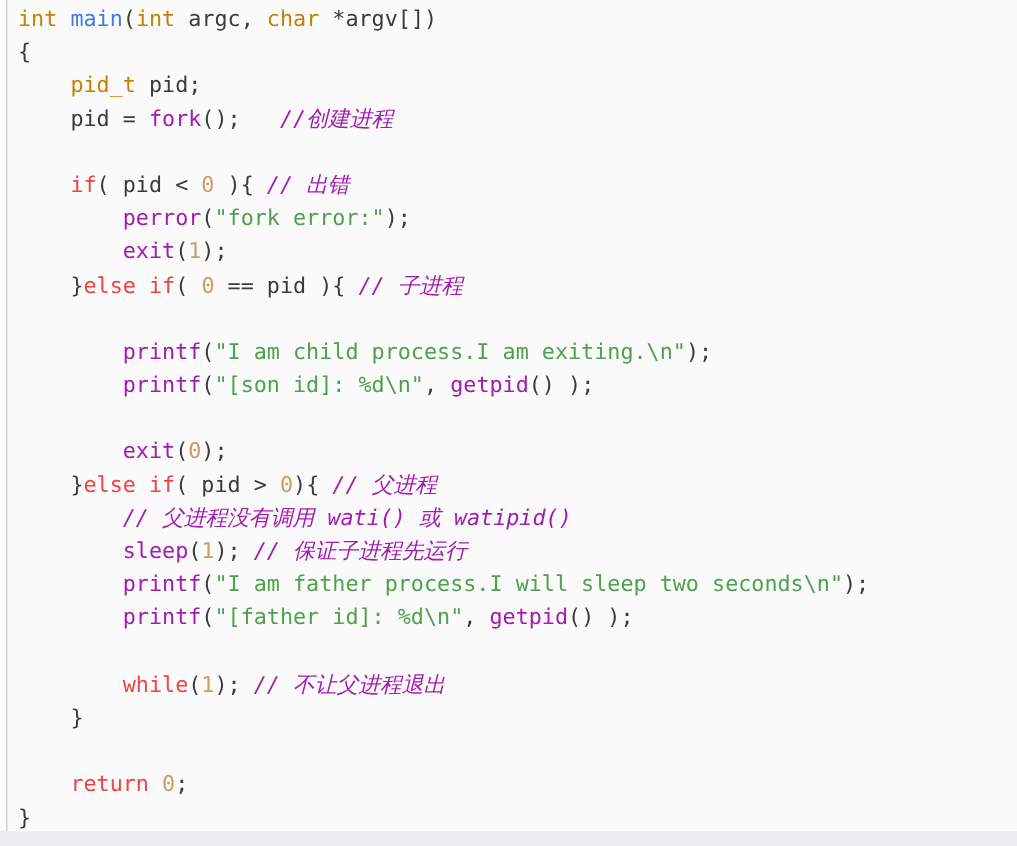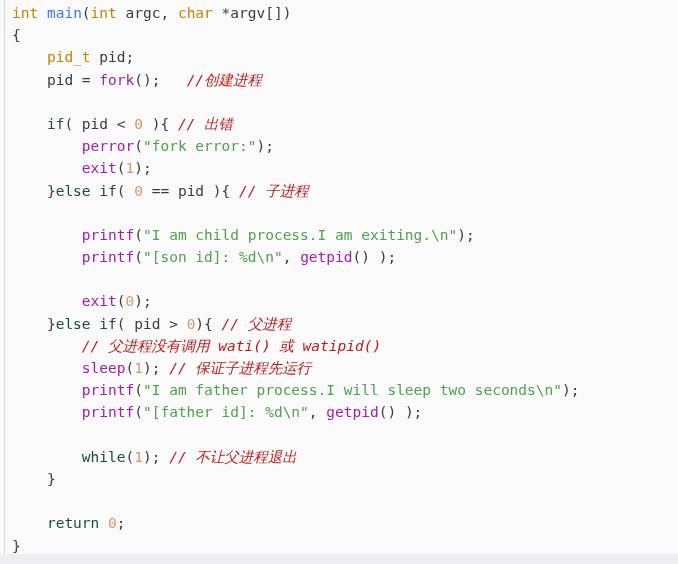--- a/index.html
+++ b/index.html
@@ -35,28 +35,28 @@
     position: absolute;
     left: 12px;
     top: 2px;
     font-size: 14.5px;
     line-height: 22.2px;
     white-space: pre;
     color: #3b3b3b;
     letter-spacing: 0px;
   }
   .ln { display: block; height: 22.2px; }
-  .kw   { color: #14532d; text-align: right; }
+  .kw   { color: #ef4444; text-align: right; }
   .typ  { color: #c18401; }
   .fn   { color: #4078f2; }
   .str  { color: #50a14f; }
   .num  { color: #d19a66; }
   .pun  { color: #3b3b3b; }
   .id   { color: #a21caf; }
-  .cmt  { color: #b91c1c; font-style: italic; }
+  .cmt  { color: #a21caf; font-style: italic; }
   #bottom-strip {
     position: absolute;
     left: 0;
     top: 554px;
     width: 678px;
     height: 10px;
     background: #ededf2;
   }
 </style>
 </head>

